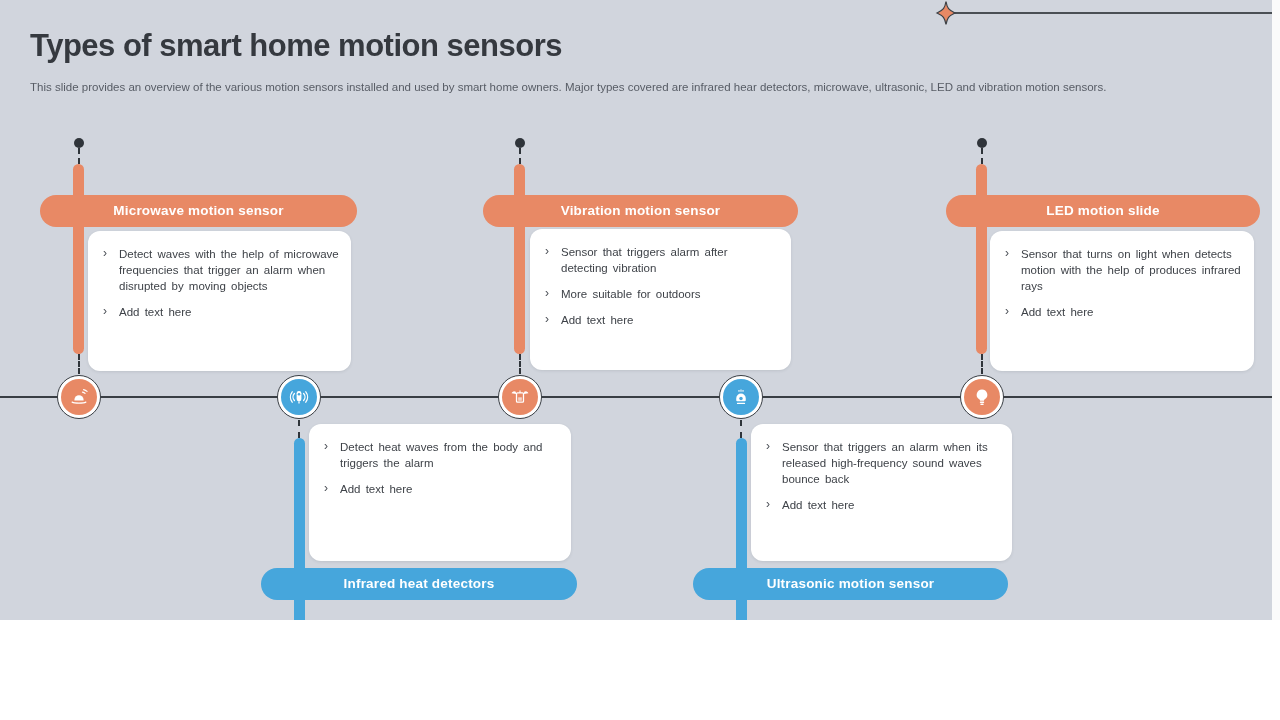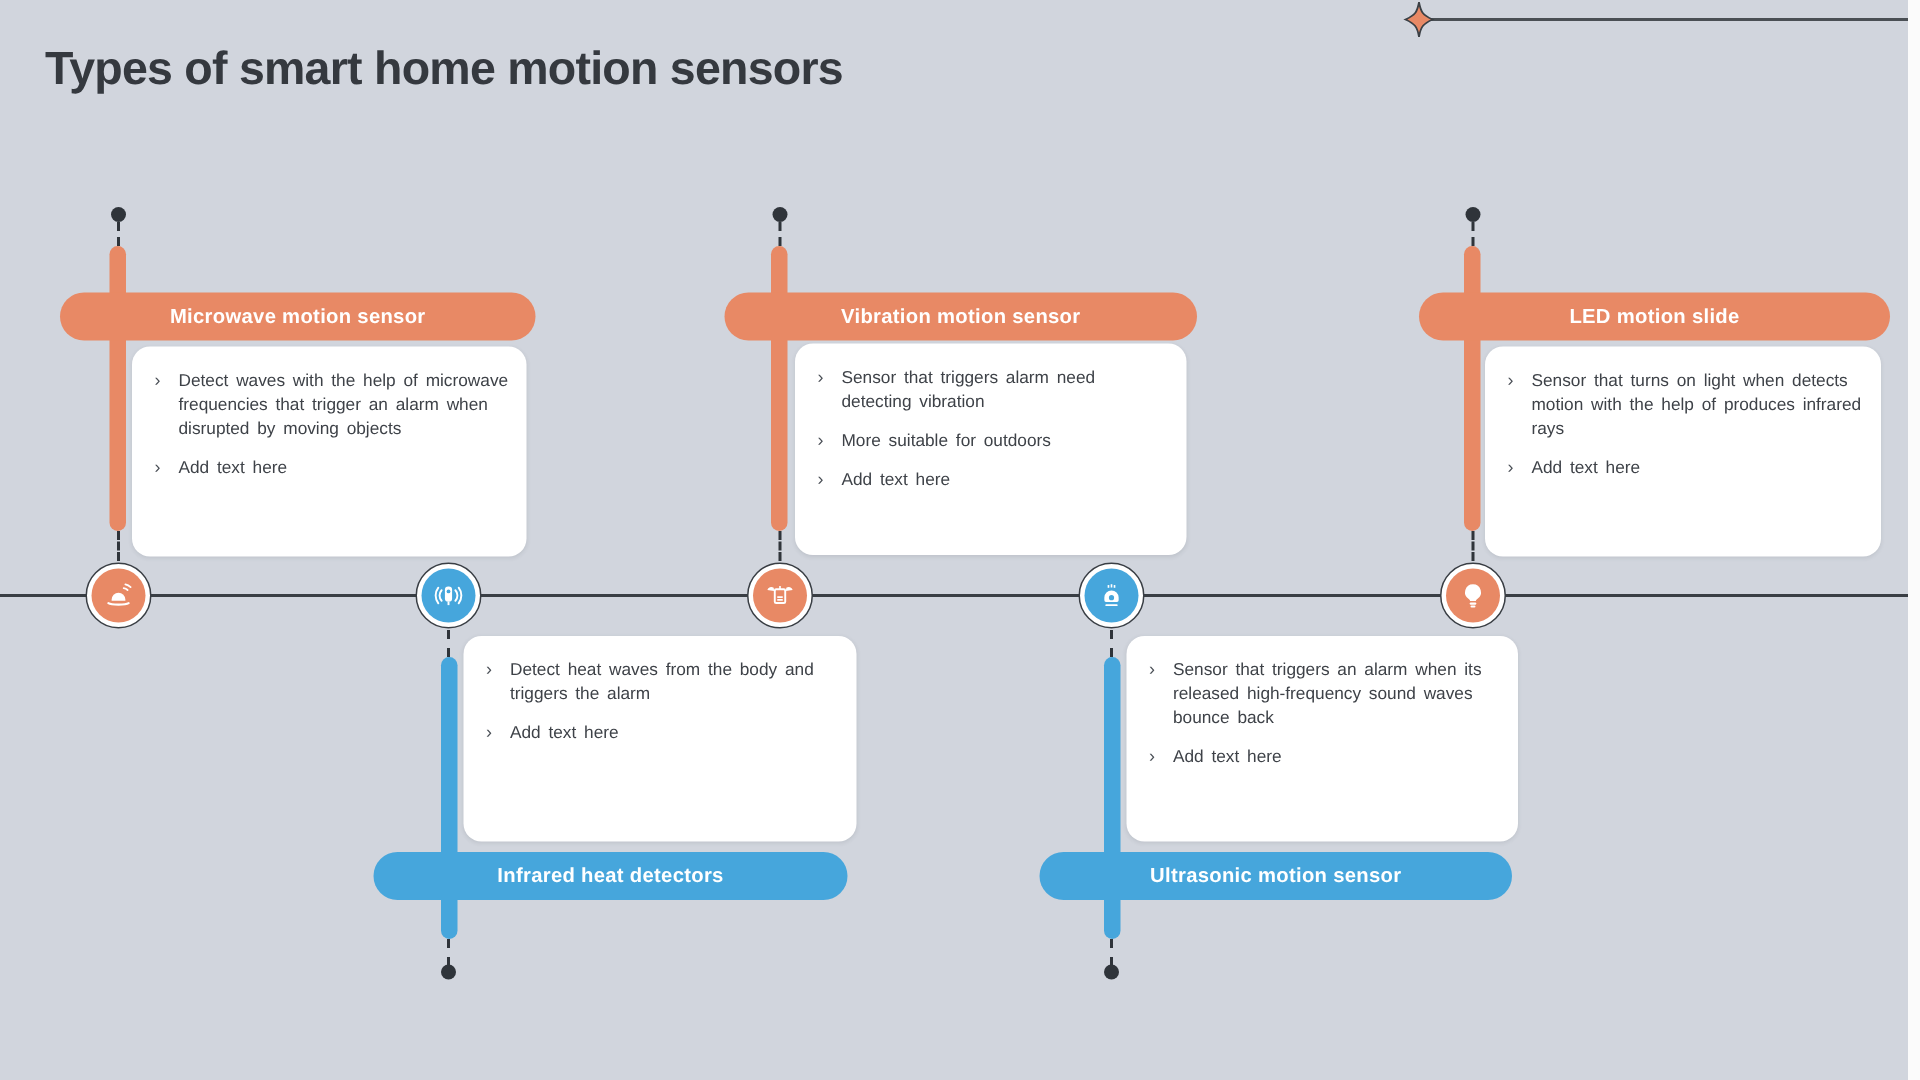--- a/index.html
+++ b/index.html
@@ -1,20 +1,20 @@
 <!DOCTYPE html>
 <html style="--orange: #E88965; --blue: #46A6DC; --bg: #D1D5DD; --line: #393E44; --card: #FFFFFF;"><head>
 <meta charset="utf-8">
 <style>
   :root{
     --orange:#E88965; --blue:#46A6DC; --bg:#D1D5DD; --line:#393E44;
     --text:#3E4248; --muted:#575C65; --card:#FFFFFF; --ink:#2F343A;
   }
   html,body{margin:0;padding:0;}
-  .stage{position:relative;width:1280px;height:720px;background:var(--bg);overflow:hidden;
+  .stage{position:relative;width:1280px;height:620px;background:var(--bg);overflow:hidden;
          font-family:"Liberation Sans",sans-serif;}
   .right-strip{position:absolute;right:0;top:0;width:8px;height:720px;background:#FBFBFB;}
   .deco-line{position:absolute;top:12px;left:952px;width:320px;height:2px;background:#4A4F54;}
   .deco-star{position:absolute;left:933px;top:0;}
   .page-title{position:absolute;left:30px;top:28px;font-size:31px;font-weight:bold;
               letter-spacing:-0.5px;color:#35393F;}
   .page-subtitle{position:absolute;left:30px;top:81px;width:1160px;font-size:11.5px;color:var(--muted);}
   .timeline{position:absolute;left:0;top:396px;width:1272px;height:2px;background:var(--line);z-index:1;}
   .enddot{position:absolute;width:10px;height:10px;border-radius:50%;background:var(--ink);z-index:2;}
   .vdash{position:absolute;width:0;border-left:2px dashed var(--ink);z-index:1;}
@@ -43,20 +43,21 @@
 <div class="stage">
 
   <div class="right-strip"></div>
 
   <div class="deco-line"></div>
   <svg class="deco-star" width="26" height="26" viewBox="0 0 26 26">
     <path d="M13 1.5C14.2 8.2 15.6 10 22 13c-6.4 3-7.8 4.8-9 11.5C11.8 17.8 10.4 16 4 13c6.4-3 7.8-4.8 9-11.5z" fill="#E88965" stroke="#3B4045" stroke-width="1.2"></path>
   </svg>
 
   <div class="page-title">Types of smart home motion sensors</div>
+  <div class="page-subtitle">This slide provides an overview of the various motion sensors installed and used by smart home owners. Major types covered are infrared hear detectors, microwave, ultrasonic, LED and vibration motion sensors.</div>
 
   <div class="timeline"></div>
 
   <div>
     <div class="enddot" style="left:74px;top:138px"></div>
     <div class="vdash" style="left:78px;top:148px;height:16px"></div>
     <div class="vbar orange" style="left:73px;top:164px;height:190px"></div>
     <div class="vdash" style="left:78px;top:354px;height:20px"></div>
     <div class="pill orange" style="left:40px;top:195px;width:317px">Microwave motion sensor</div>
     <div class="card" style="left:88px;top:231px;width:263px;height:140px">
@@ -106,34 +107,34 @@
         <li>
           <span class="marker">›</span>
           <span>Detect heat waves from the body and triggers the alarm</span>
           </li>
         <li>
           <span class="marker">›</span>
           <span>Add text here</span>
           </li>
       </ul>
     </div>
-    <div class="pill blue" style="left:249px;top:568px;width:316px">Infrared heat detectors</div>
+    <div class="pill blue" style="left:261px;top:568px;width:316px">Infrared heat detectors</div>
   </div>
 
   <div>
     <div class="enddot" style="left:515px;top:138px"></div>
     <div class="vdash" style="left:519px;top:148px;height:16px"></div>
     <div class="vbar orange" style="left:514px;top:164px;height:190px"></div>
     <div class="vdash" style="left:519px;top:354px;height:20px"></div>
     <div class="pill orange" style="left:483px;top:195px;width:315px">Vibration motion sensor</div>
     <div class="card" style="left:530px;top:229px;width:261px;height:141px">
       <ul>
         <li>
           <span class="marker">›</span>
-          <span>Sensor that triggers alarm need detecting vibration</span>
+          <span>Sensor that triggers alarm after detecting vibration</span>
           </li>
         <li>
           <span class="marker">›</span>
           <span>More suitable for outdoors</span>
           </li>
         <li>
           <span class="marker">›</span>
           <span>Add text here</span>
           </li>
       </ul>

